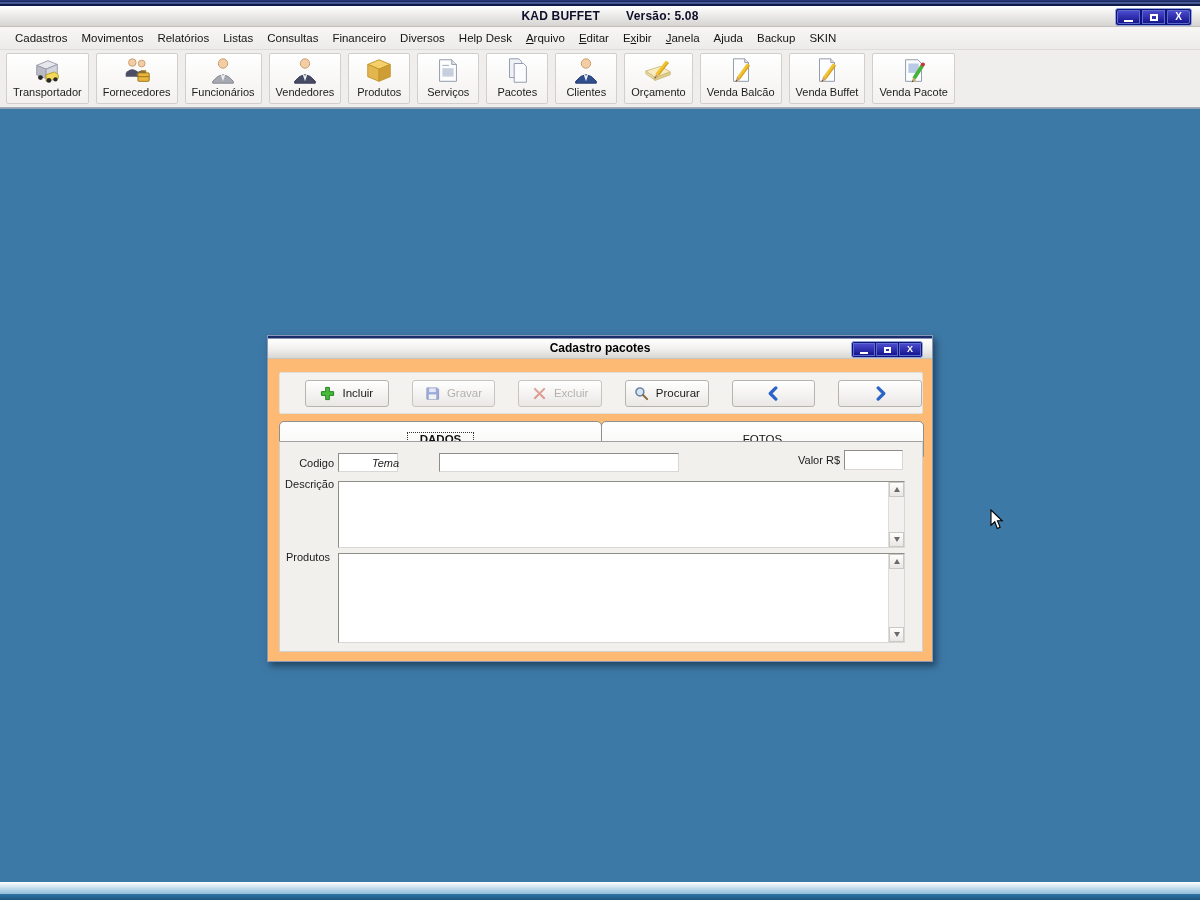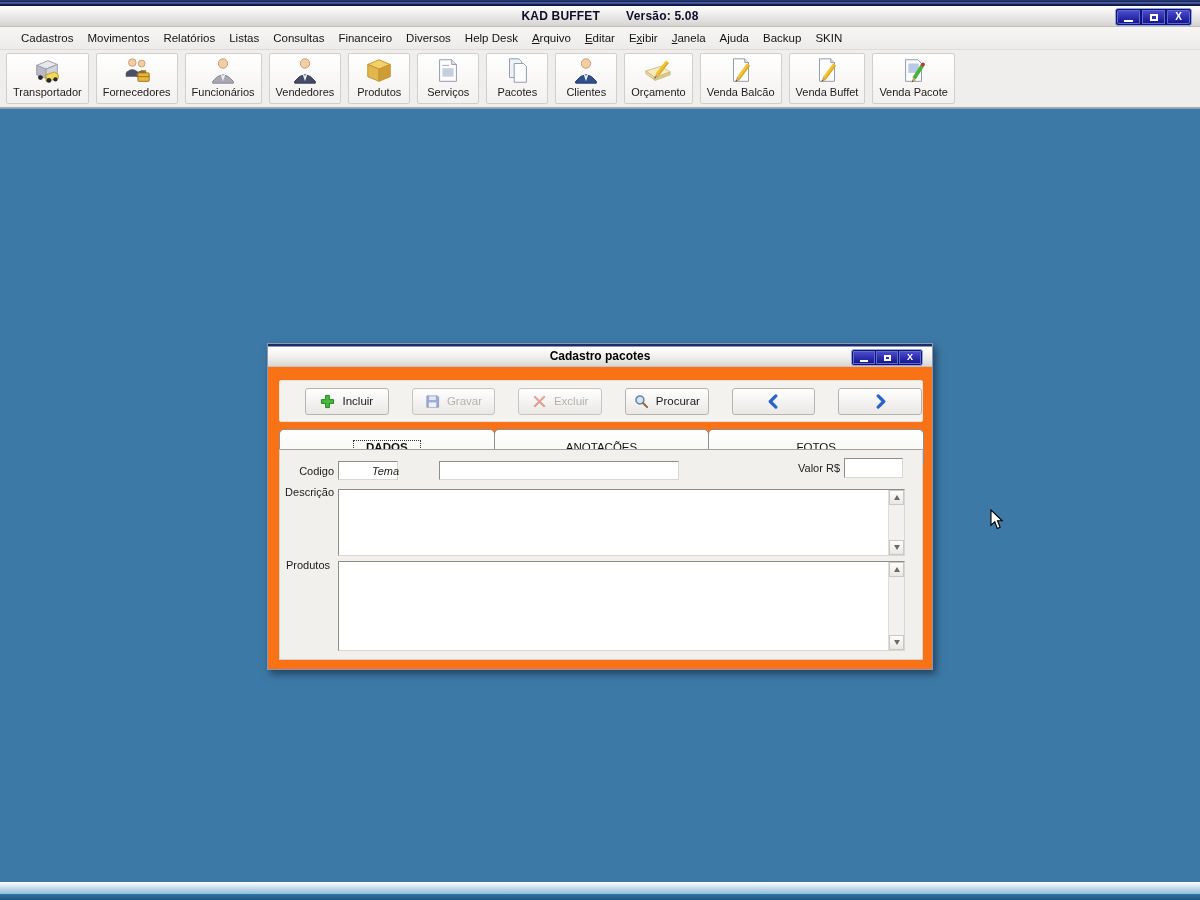--- a/index.html
+++ b/index.html
@@ -16,38 +16,38 @@
                   border:1px solid #8fa8d8; border-radius:3px; background:#10107e; }
   .win-btn { width:23px; height:14px; background:linear-gradient(#4a4ace,#16168e);
              border:1px solid #5c6cc8; display:flex; align-items:center; justify-content:center; color:#fff; cursor:default; }
   .win-btn:first-child { border-radius:2px 0 0 2px; }
   .win-btn:last-child  { border-radius:0 2px 2px 0; }
   .g-min { display:block; width:9px; height:2px; background:#fff; margin-top:7px; }
   .g-max { display:block; width:8px; height:7px; border:2px solid #fff; }
   .g-x   { font-size:10px; font-weight:bold; line-height:1; }
 
   .menubar { height:23px; background:linear-gradient(#f8f6f5,#edebe9); display:flex; align-items:center;
-             padding-left:14px; border-bottom:1px solid #dedbd8; font-size:11.5px; color:#141414; }
+             padding-left:8px; border-bottom:1px solid #dedbd8; font-size:11.5px; color:#141414; }
   .menu-item { padding:0 7px; white-space:nowrap; cursor:default; }
   .menu-key { text-decoration:underline; }
 
   .toolbar { height:57px; background:#f0eeec; display:flex; align-items:center; gap:7px; padding-left:6px; }
   .tb-btn { height:51px; min-width:62px; padding:2px 6px 2px; background:linear-gradient(#ffffff,#f3f1ef);
             border:1px solid #d2cfcb; border-radius:2px; display:flex; flex-direction:column;
             align-items:center; font-size:11px; color:#1c1c1c; cursor:default; }
   .tb-btn svg { width:30px; height:30px; }
   .mdi-edge { height:2px; background:linear-gradient(#b5b2af,#7f9cb5); }
 
   
   .mdi { position:relative; height:773px; background:#3d79a6; overflow:hidden; }
   .status-strip { height:12px; background:linear-gradient(#ffffff,#aecfe4 70%,#8fbeda); }
   .frame-bottom { height:6px; background:linear-gradient(#2f73a5,#1c5680); }
 
   
-  .dialog { position:absolute; left:267px; top:234px; width:666px; height:327px; background:#f97316;
+  .dialog { position:absolute; left:267px; top:226px; width:666px; height:327px; background:#fdba74;
             border:1px solid #8c98b8; box-shadow:3px 4px 7px rgba(5,15,30,.5); }
   .dlg-titlebar { height:23px; position:relative; display:flex; align-items:center; justify-content:center;
                   background:linear-gradient(#1b2c6b 0px,#1b2c6b 2px,#ffffff 3px,#f0efed 60%,#d9d7d4 100%);
                   border-bottom:1px solid #c6c3c0; }
   .dlg-title { font-size:12px; font-weight:bold; color:#000; padding-top:2px; }
   .dlg-controls { position:absolute; right:9px; top:5px; display:flex; gap:1px; padding:1px;
                   border:1px solid #8fa8d8; border-radius:3px; background:#10107e; }
   .dlg-cbtn { width:22px; height:13px; background:linear-gradient(#4a4ace,#16168e); border:1px solid #5c6cc8;
               display:flex; align-items:center; justify-content:center; color:#fff; cursor:default; }
   .dlg-cbtn .g-min { width:8px; margin-top:6px; height:2px; }
@@ -309,23 +309,20 @@
             <path d="M5.5 2 L11.5 8 L5.5 14" fill="none" stroke="#2a64c8" stroke-width="3.4" stroke-linecap="round" stroke-linejoin="round"></path>
           </svg>
         </div>
       </div>
 
       <div class="tabs">
         <div class="tab active">
           <span class="focus-box">DADOS</span>
         </div>
         <div class="tab">
-          <span>ANOTAÇÕES</span>
-        </div>
-        <div class="tab">
           <span>FOTOS</span>
         </div>
       </div>
 
       <div class="content"></div>
 
       <span class="lbl" style="left:0; top:121px; width:66px; text-align:right;">Codigo</span>
       <input class="inp" style="left: 70px; top: 117px; width: 60px; height: 19px;" value="">
 
       <span class="lbl" style="left:104px; top:121px; width:63px; text-align:left;font-style:italic;">Tema</span>

